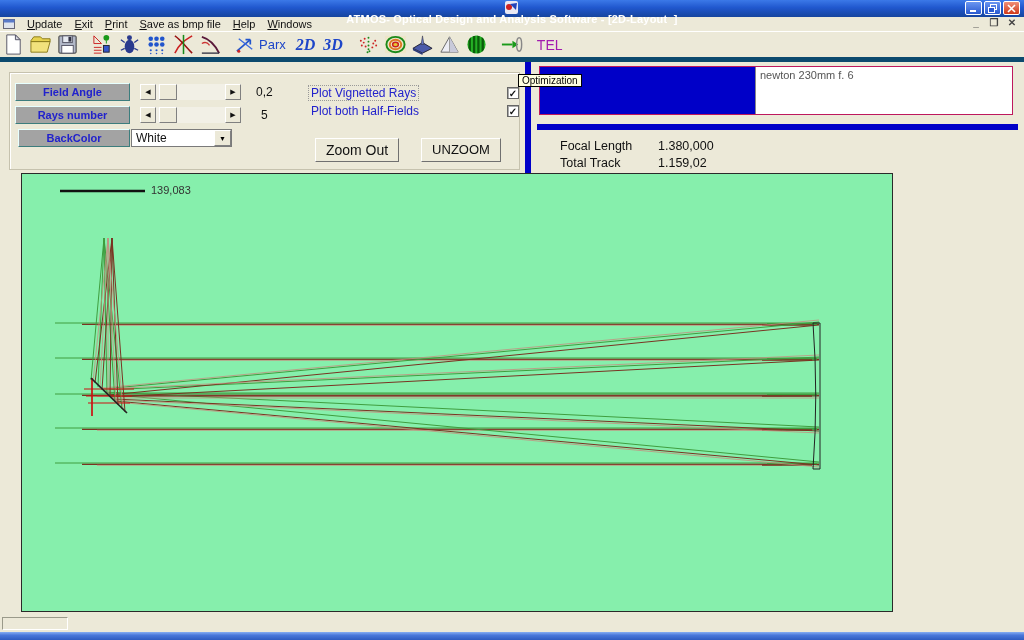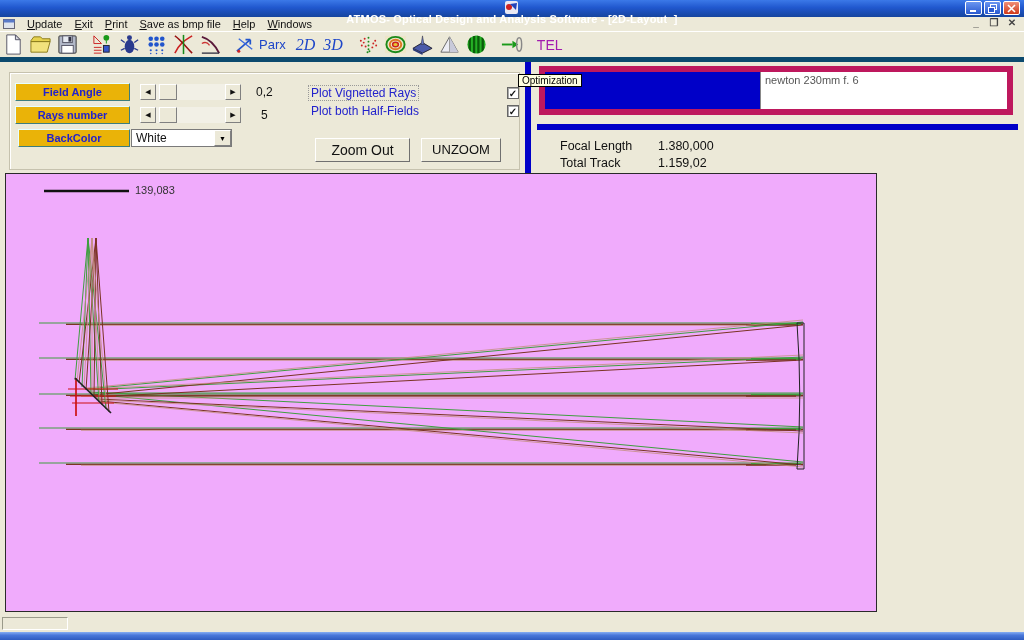--- a/index.html
+++ b/index.html
@@ -30,27 +30,27 @@
 
   
   #toolbar { position:absolute; left:0; top:31px; width:1024px; height:31px;
     background:#ece9d8; border-top:1px solid #fff; border-bottom:5px solid #0c4a6e;
     display:flex; align-items:center; }
   .tbtn { width:27px; height:27px; display:flex; align-items:center; justify-content:center; }
   .tbtn svg { width:23px; height:23px; }
   .tsep { width:8px; height:24px; }
   .ttext { color:#1e46c8; white-space:nowrap; }
   #parx-label { font-size:13px; margin:0 6px 0 0; }
-  .big23 { font-size:16px; font-weight:normal; font-style:italic; font-family:"Liberation Serif",serif; margin:0 4px; }
+  .big23 { font-size:16px; font-weight:bold; font-style:italic; font-family:"Liberation Serif",serif; margin:0 4px; }
   #tel-label { font-size:14px; font-weight:normal; margin-left:12px; color:#a21caf; }
 
   
   #panel { position:absolute; left:9px; top:72px; width:511px; height:98px;
     border:1px solid #c6c2ae; box-shadow:inset 1px 1px 0 #fff; }
-  .cyanbtn { position:absolute; width:115px; height:18px; background:#eab308;
+  .cyanbtn { position:absolute; width:115px; height:18px; background:#a3a3a3;
     border:1px solid #3c7d7d; border-top-color:#e6ffff; border-left-color:#e6ffff;
     color:#2222cc; font-size:11px; font-weight:bold; text-align:center; line-height:16px; }
   .hscroll { position:absolute; width:101px; height:16px; background:#f2f0e6; display:flex; }
   .sbtn { width:16px; height:16px; background:#ece9d8; border:1px solid #808080;
     border-top-color:#fff; border-left-color:#fff; font-size:7px; color:#111;
     display:flex; align-items:center; justify-content:center; }
   .sthumb { width:18px; height:16px; background:#ece9d8; border:1px solid #808080;
     border-top-color:#fff; border-left-color:#fff; margin-left:3px; }
   .sval { position:absolute; font-size:12px; color:#111; }
   #combo { position:absolute; left:131px; top:55px; width:101px; height:18px;
@@ -61,44 +61,44 @@
   .chkrow { display:flex; align-items:center; height:18px; }
   .chklabel { color:#2222cc; font-size:12px; font-weight:normal; padding:0 2px; }
   .chklabel.focus { outline:1px dotted #999; }
   .chkbox { width:12px; height:12px; background:#fff; border:1px solid #666;
     box-shadow:inset 1px 1px 0 #aaa; font-size:10px; line-height:11px; text-align:center;
     color:#111; font-weight:bold; }
   #check-group { position:absolute; left:309px; top:84px; width:210px; }
   #check-group .chkrow { justify-content:space-between; }
   .pushbtn { position:absolute; height:24px; background:#ece9d8; border:1px solid #707070;
     border-top-color:#fff; border-left-color:#fff; color:#111; text-align:center; }
-  #zoomout-btn { left:315px; top:138px; width:95px; font-size:14px; line-height:22px; }
+  #zoomout-btn { left:315px; top:138px; width:84px; font-size:14px; line-height:22px; }
   #unzoom-btn { left:421px; top:138px; width:80px; font-size:13px; line-height:22px; }
 
   
   #vdivider { position:absolute; left:525px; top:62px; width:6px; height:111px; background:#0000c8; }
   #design-strip { position:absolute; left:539px; top:66px; width:474px; height:49px;
-    border:6px solid #be185d; display:flex; background:#fff; }
+    border:1px solid #be185d; display:flex; background:#fff; }
   #optimization-button { width:215px; height:100%; background:#0000c8; }
   #design-name-box { flex:1; background:#fff; border-left:1px solid #888;
     font-size:11px; color:#555; padding:2px 4px; }
   #hdivider { position:absolute; left:537px; top:124px; width:481px; height:6px; background:#0000c8; }
   #info-rows { position:absolute; left:560px; top:139px; font-size:12.5px; color:#111; }
   .inforow { display:flex; height:17px; }
   .infolabel { width:98px; }
   .infoval { }
 
   
   #tooltip { position:absolute; left:518px; top:74px; background:#ffffe1;
     border:1px solid #000; font-size:10px; color:#000; padding:0 3px; height:13px;
     line-height:12px; z-index:5; }
 
   
-  #plot { position:absolute; left:5px; top:173px; width:872px; height:439px;
-    background:#f0abfc; border:1px solid #2a2a2a; }
+  #plot { position:absolute; left:21px; top:173px; width:872px; height:439px;
+    background:#86efac; border:1px solid #2a2a2a; }
   #plot svg { position:absolute; inset:0; }
   #scale-label { position:absolute; left:129px; top:10px; font-size:11px; color:#333; }
 
   
   #statusbar { position:absolute; left:0; top:615px; width:1024px; height:17px; background:#ece9d8; }
   #status-panel { position:absolute; left:2px; top:2px; width:66px; height:13px;
     border:1px solid #fff; border-top-color:#9a9a8a; border-left-color:#9a9a8a; }
   #bottom-edge { position:absolute; left:0; top:632px; width:1024px; height:8px;
     background:linear-gradient(180deg,#86aef2 0%,#4a78da 40%,#2f5cc0 100%); }
 </style>

